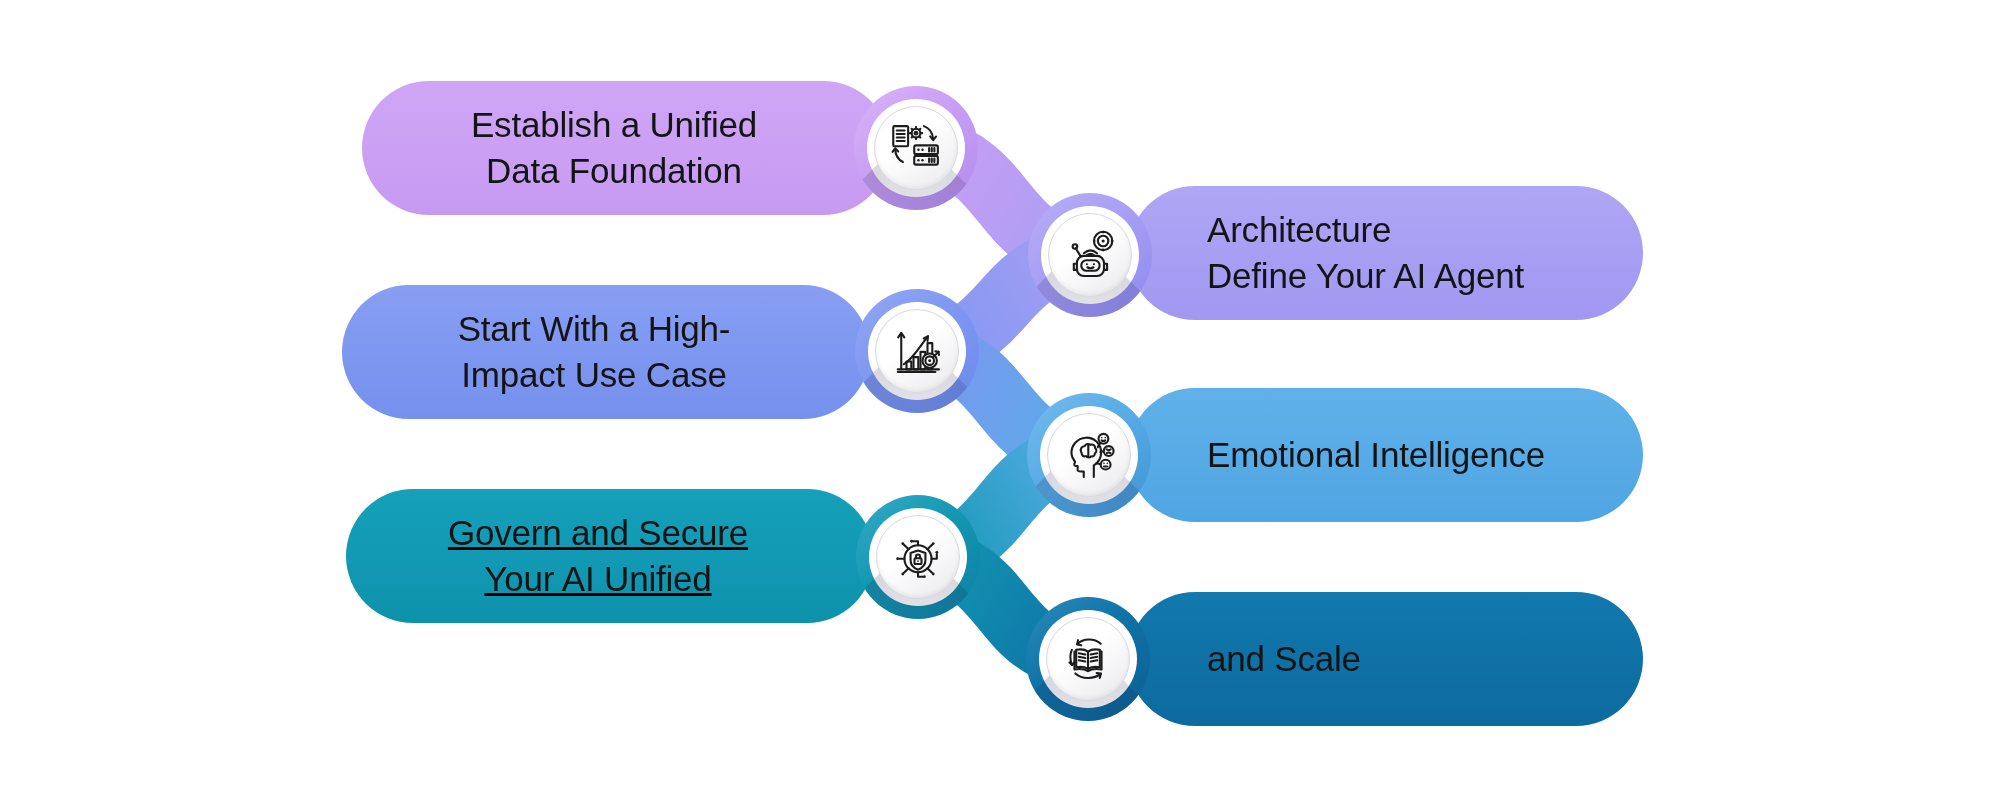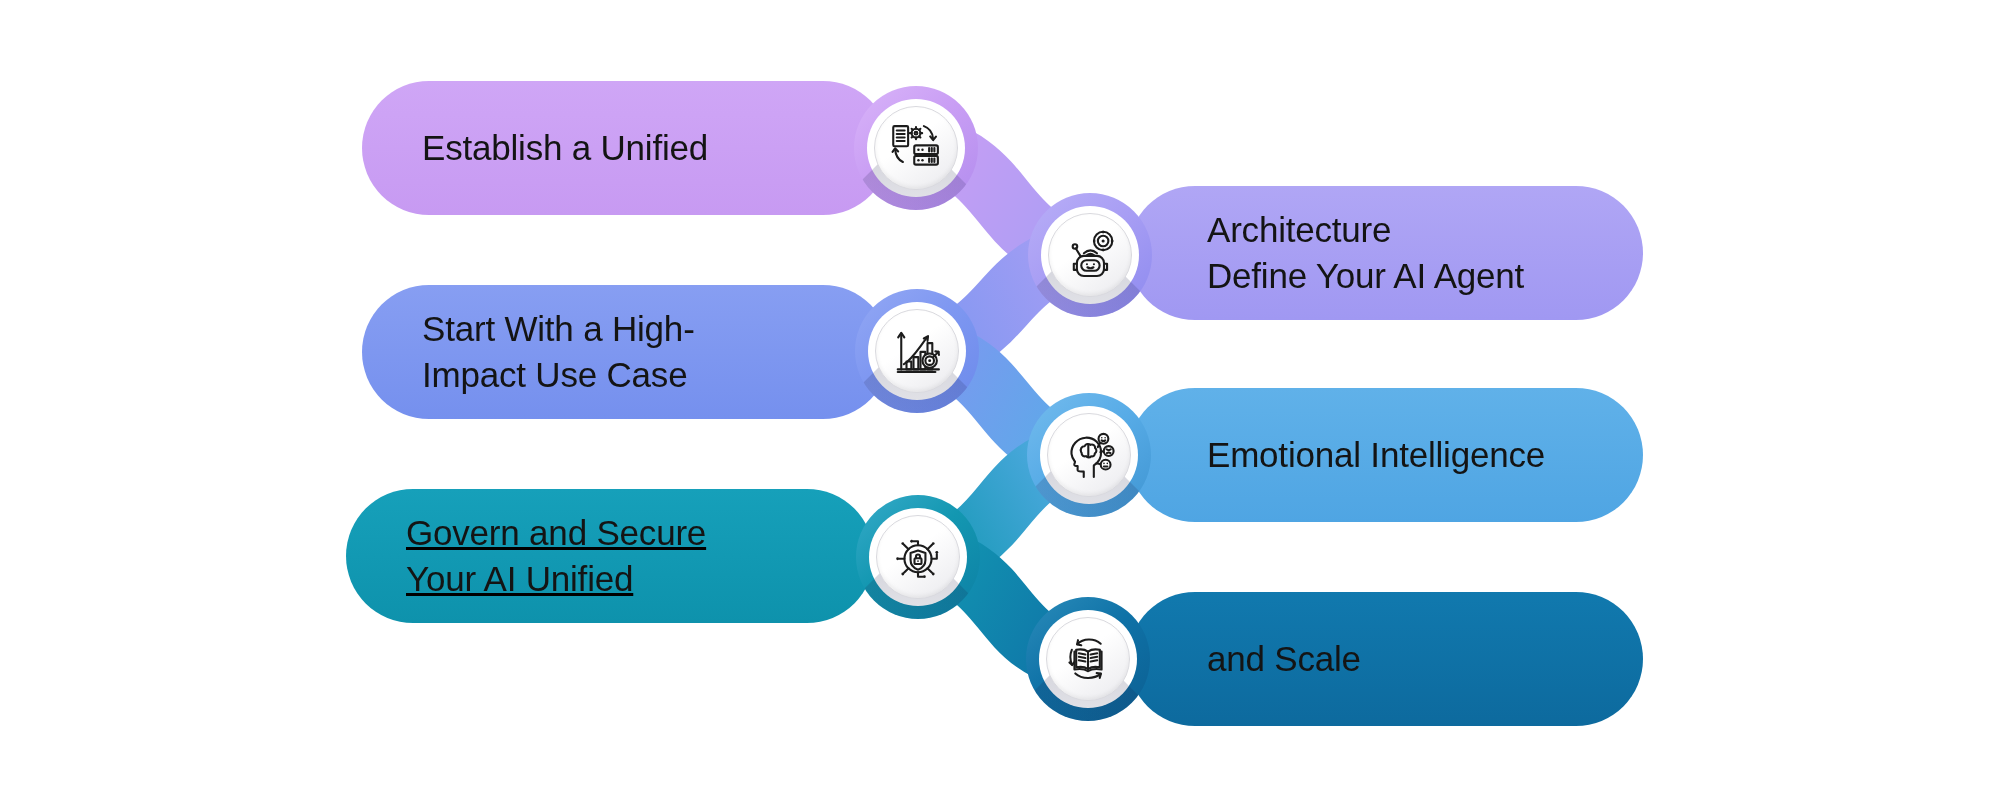--- a/index.html
+++ b/index.html
@@ -9,25 +9,25 @@
   }
   .connectors{position:absolute;left:0;top:0;width:2000px;height:808px;z-index:1;}
   .link{fill:none;stroke-width:64;stroke-linecap:round;}
 
   .pill{
     position:absolute;height:134px;border-radius:67px;z-index:2;
     display:flex;flex-direction:column;justify-content:center;
   }
   .pill-text{font-size:35px;line-height:46px;font-weight:500;color:#141414;letter-spacing:-0.2px;}
   .pill-text span{display:block;}
-  .left  .pill-text{text-align:left;padding-right:84px;padding-left:60px;}
+  .left  .pill-text{text-align:center;padding-right:84px;padding-left:60px;}
   .right .pill-text{text-align:left;padding-left:79px;padding-right:40px;}
 
   .p1{left:362px;top:81px; width:528px;background:linear-gradient(180deg,#cfa6f6,#c79af2);}
-  .p3{left:362px;top:285px;width:528px;background:linear-gradient(180deg,#879ef2,#7590ee);}
+  .p3{left:342px;top:285px;width:528px;background:linear-gradient(180deg,#879ef2,#7590ee);}
   .p5{left:346px;top:489px;width:528px;background:linear-gradient(180deg,#16a0ba,#0e92ac);text-decoration:underline;}
   .p2{left:1128px;top:186px;width:515px;background:linear-gradient(180deg,#b0a6f5,#a098f2);}
   .p4{left:1128px;top:388px;width:515px;background:linear-gradient(180deg,#60b1e9,#4fa5e3);}
   .p6{left:1128px;top:592px;width:515px;background:linear-gradient(180deg,#1179ae,#0d6a9e);}
 
   .node{
     position:absolute;width:124px;height:124px;border-radius:50%;z-index:3;overflow:hidden;
   }
   .n1{left:854px; top:86px; background:linear-gradient(140deg,#d9b4f9 0%,#c99ef4 45%,#b18cee 100%);}
   .n2{left:1028px;top:193px;background:linear-gradient(140deg,#b9aef7 0%,#a89ef4 45%,#8d8aef 100%);}
@@ -84,20 +84,21 @@
     <path class="link" d="M916 148 C1010 156 996 247 1090 255" stroke="url(#g1)"></path>
     <path class="link" d="M1090 255 C996 263 1011 343 917 351" stroke="url(#g2)"></path>
     <path class="link" d="M917 351 C1011 359 995 447 1089 455" stroke="url(#g3)"></path>
     <path class="link" d="M1089 455 C995 463 1012 549 918 557" stroke="url(#g4)"></path>
     <path class="link" d="M918 557 C1012 565 994 651 1088 659" stroke="url(#g5)"></path>
   </svg>
 
   <div class="pill p1 left">
     <div class="pill-text">
       <span>Establish a Unified</span>
+      <span>Data Foundation</span>
     </div>
   </div>
   <div class="pill p2 right">
     <div class="pill-text">
       <span>Architecture</span>
       <span>Define Your AI Agent</span>
     </div>
   </div>
   <div class="pill p3 left">
     <div class="pill-text">

